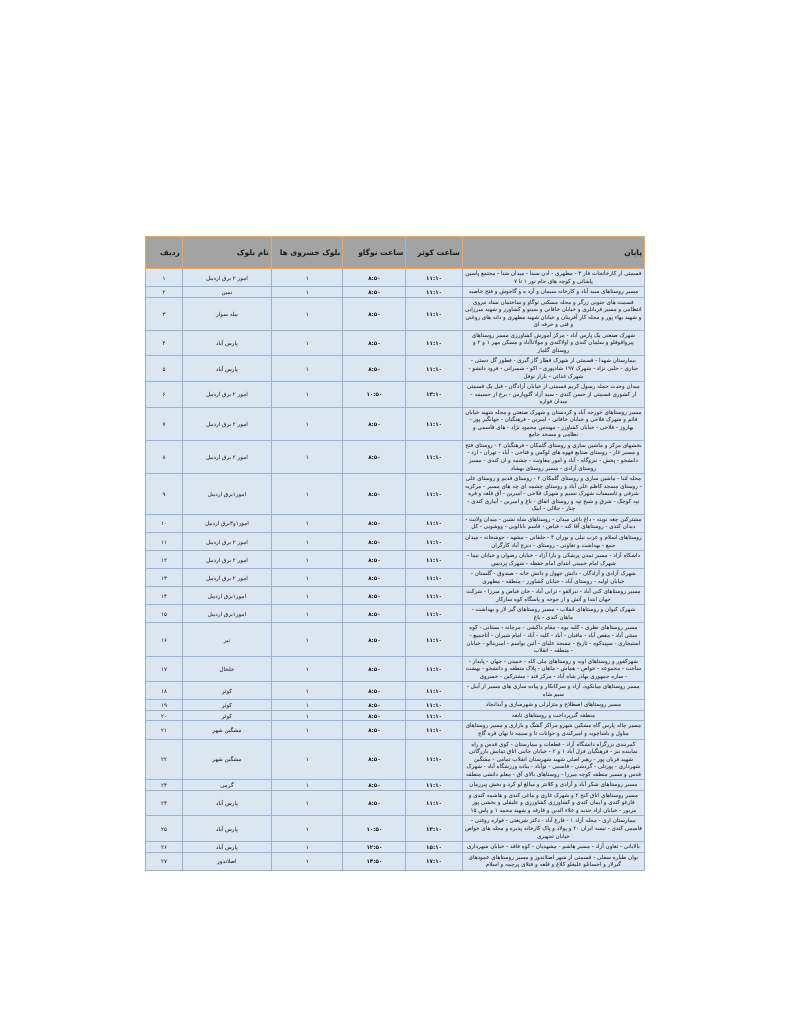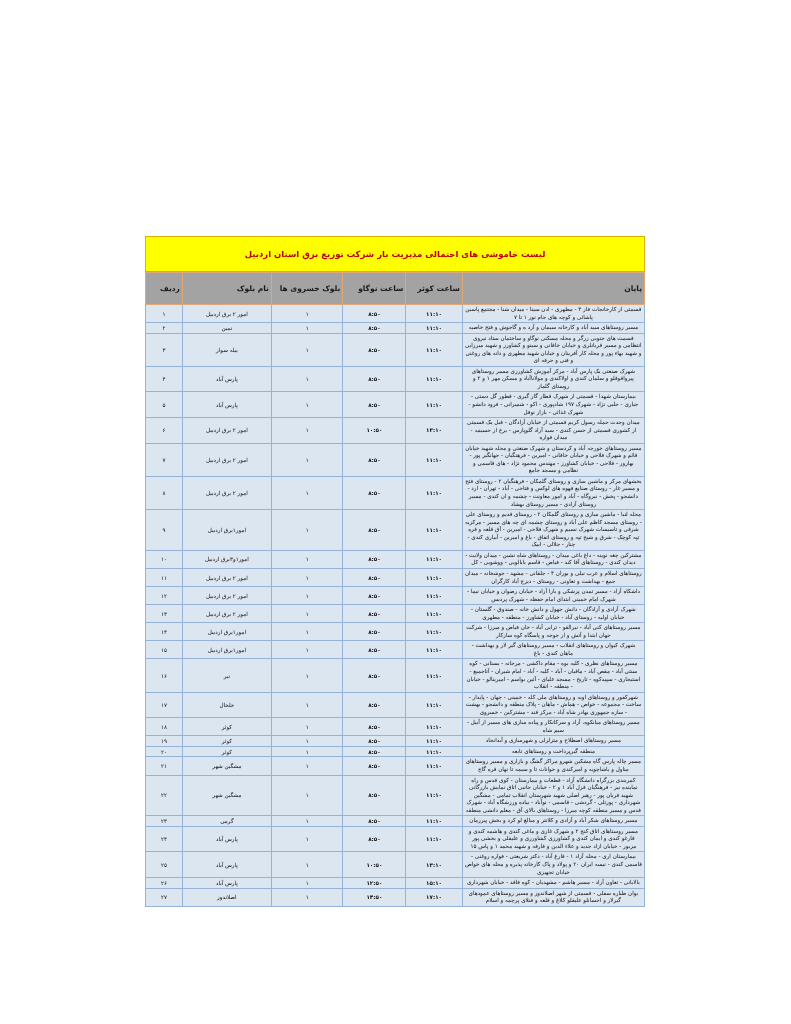--- a/index.html
+++ b/index.html
@@ -89,23 +89,20 @@
   col.c-block   { width: 66px; }
   col.c-office  { width: 82px; }
   col.c-index   { width: 34px; }
 </style>
 </head>
 <body>
 
 <div class="page">
   <div class="doc-wrap">
 
-    <div class="title-bar">
-      <div class="title-text">لیست خاموشی های احتمالی  مدیریت بار  شرکت توزیع برق استان اردبیل</div>
-    </div>
 
     <table class="outage">
       <colgroup>
         <col class="c-address">
         <col class="c-end">
         <col class="c-start">
         <col class="c-block">
         <col class="c-office">
         <col class="c-index">
       </colgroup>

